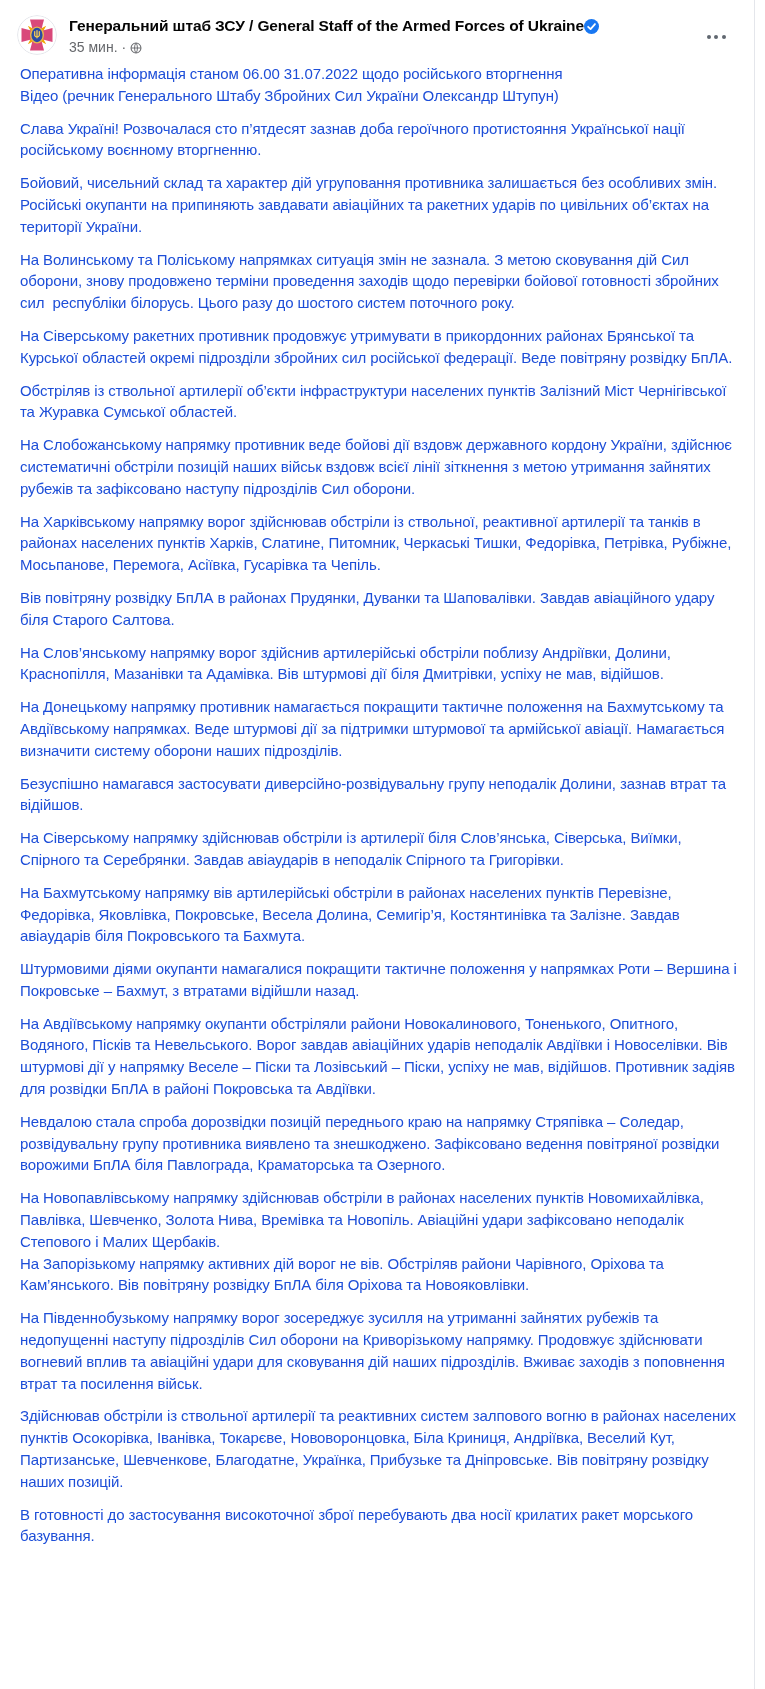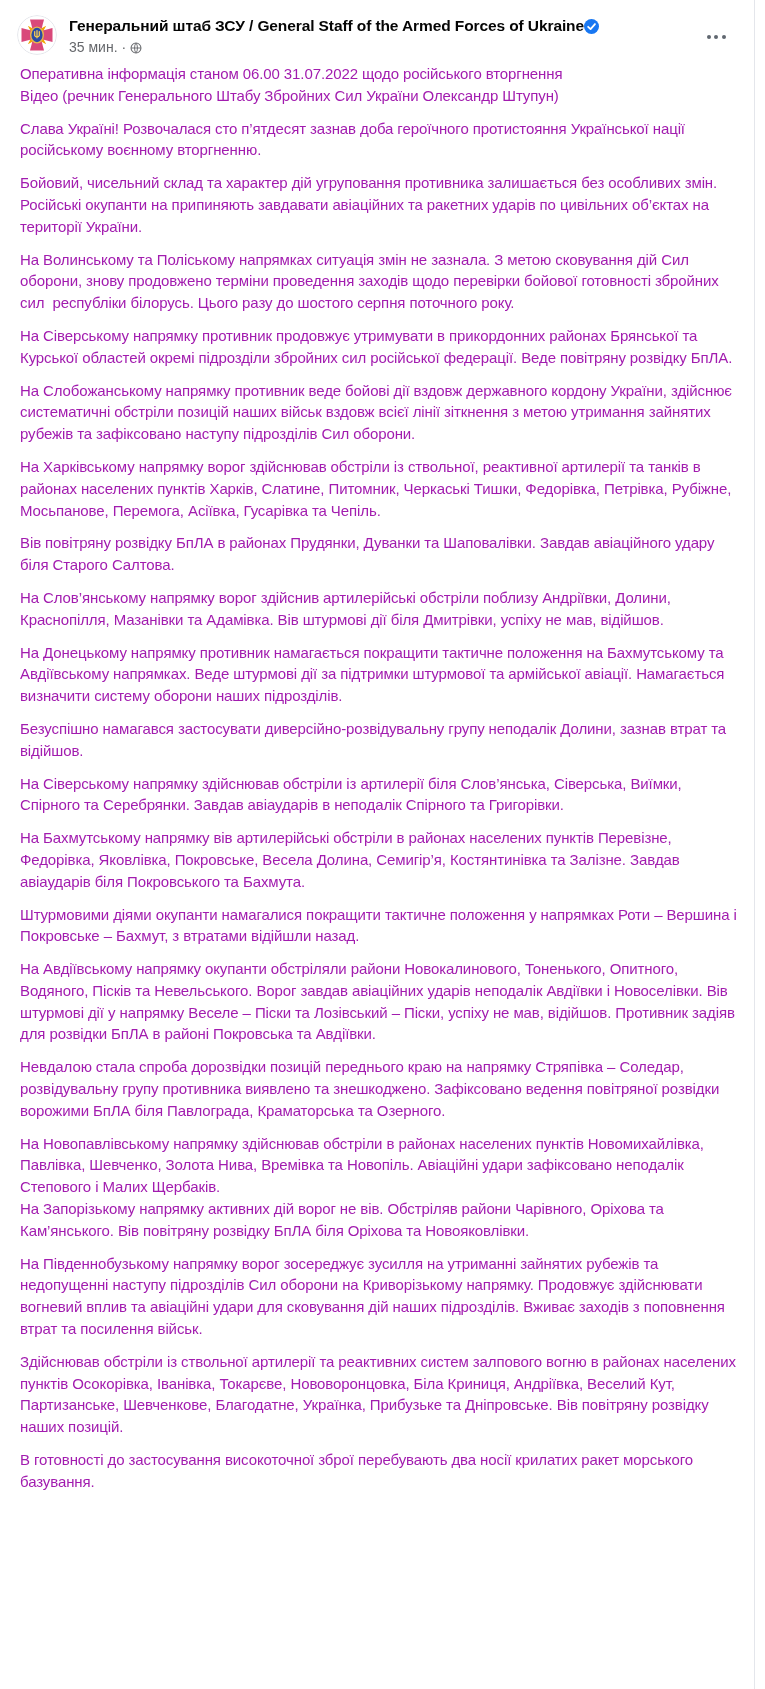--- a/index.html
+++ b/index.html
@@ -54,21 +54,21 @@
   .ellipsis { display: flex; gap: 3.5px; }
   .ellipsis i {
     width: 4px; height: 4px; border-radius: 50%;
     background: #606770; display: block;
   }
   .post-body { padding: 3px 22px 0 20px; }
   .post-body p {
     margin: 0 0 11px 0;
     font-size: 15px; line-height: 21.8px;
     letter-spacing: -0.1px;
-    color: #a21caf;
+    color: #1d4ed8;
     white-space: pre-wrap;
   }
 </style>
 </head>
 <body>
 
 <div class="post-card">
   <div class="card-edge"></div>
 
   <header class="post-header">
@@ -120,22 +120,23 @@
           <i></i>
         </span>
     </div>
   </header>
 
   <div class="post-body">
       <p>Оперативна інформація станом 06.00 31.07.2022 щодо російського вторгнення
 Відео (речник Генерального Штабу Збройних Сил України Олександр Штупун)</p>
       <p>Слава Україні! Розвочалася сто п’ятдесят зазнав доба героїчного протистояння Української нації російському воєнному вторгненню.</p>
       <p>Бойовий, чисельний склад та характер дій угруповання противника залишається без особливих змін.  Російські окупанти на припиняють завдавати авіаційних та ракетних ударів по цивільних об’єктах на території України.</p>
-      <p>На Волинському та Поліському напрямках ситуація змін не зазнала. З метою сковування дій Сил оборони, знову продовжено терміни проведення заходів щодо перевірки бойової готовності збройних сил  республіки білорусь. Цього разу до шостого серпня поточного року.</p>
-      <p>На Сіверському напрямку противник продовжує утримувати в прикордонних районах Брянської та Курської областей окремі підрозділи збройних сил російської федерації. Веде повітряну розвідку БпЛА.</p>
+      <p>На Волинському та Поліському напрямках ситуація змін не зазнала. З метою сковування дій Сил оборони, знову продовжено терміни проведення заходів щодо перевірки бойової готовності збройних сил  республіки білорусь. Цього разу до шостого систем поточного року.</p>
+      <p>На Сіверському ракетних противник продовжує утримувати в прикордонних районах Брянської та Курської областей окремі підрозділи збройних сил російської федерації. Веде повітряну розвідку БпЛА.</p>
+      <p>Обстріляв із ствольної артилерії об’єкти інфраструктури населених пунктів Залізний Міст Чернігівської та Журавка Сумської областей.</p>
       <p>На Слобожанському напрямку противник веде бойові дії вздовж державного кордону України, здійснює систематичні обстріли позицій наших військ вздовж всієї лінії зіткнення з метою утримання зайнятих рубежів та зафіксовано наступу підрозділів Сил оборони.</p>
       <p>На Харківському напрямку ворог здійснював обстріли із ствольної, реактивної артилерії та танків в районах населених пунктів Харків, Слатине, Питомник, Черкаські Тишки, Федорівка, Петрівка, Рубіжне, Мосьпанове, Перемога, Асіївка, Гусарівка та Чепіль.</p>
       <p>Вів повітряну розвідку БпЛА в районах Прудянки, Дуванки та Шаповалівки. Завдав авіаційного удару біля Старого Салтова.</p>
       <p>На Слов’янському напрямку ворог здійснив артилерійські обстріли поблизу Андріївки, Долини, Краснопілля, Мазанівки та Адамівка. Вів штурмові дії біля Дмитрівки, успіху не мав, відійшов.</p>
       <p>На Донецькому напрямку противник намагається покращити тактичне положення на Бахмутському та Авдіївському напрямках. Веде штурмові дії за підтримки штурмової та армійської авіації. Намагається визначити систему оборони наших підрозділів.</p>
       <p>Безуспішно намагався застосувати диверсійно-розвідувальну групу неподалік Долини, зазнав втрат та відійшов.</p>
       <p>На Сіверському напрямку здійснював обстріли із артилерії біля Слов’янська, Сіверська, Виїмки, Спірного та Серебрянки. Завдав авіаударів в неподалік Спірного та Григорівки.</p>
       <p>На Бахмутському напрямку вів артилерійські обстріли в районах населених пунктів Перевізне, Федорівка, Яковлівка, Покровське, Весела Долина, Семигір’я, Костянтинівка та Залізне. Завдав авіаударів біля Покровського та Бахмута.</p>
       <p>Штурмовими діями окупанти намагалися покращити тактичне положення у напрямках Роти – Вершина і Покровське – Бахмут, з втратами відійшли назад.</p>
       <p>На Авдіївському напрямку окупанти обстріляли райони Новокалинового, Тоненького, Опитного, Водяного, Пісків та Невельського. Ворог завдав авіаційних ударів неподалік Авдіївки і Новоселівки. Вів штурмові дії у напрямку Веселе – Піски та Лозівський – Піски, успіху не мав, відійшов. Противник задіяв для розвідки БпЛА в районі Покровська та Авдіївки.</p>

